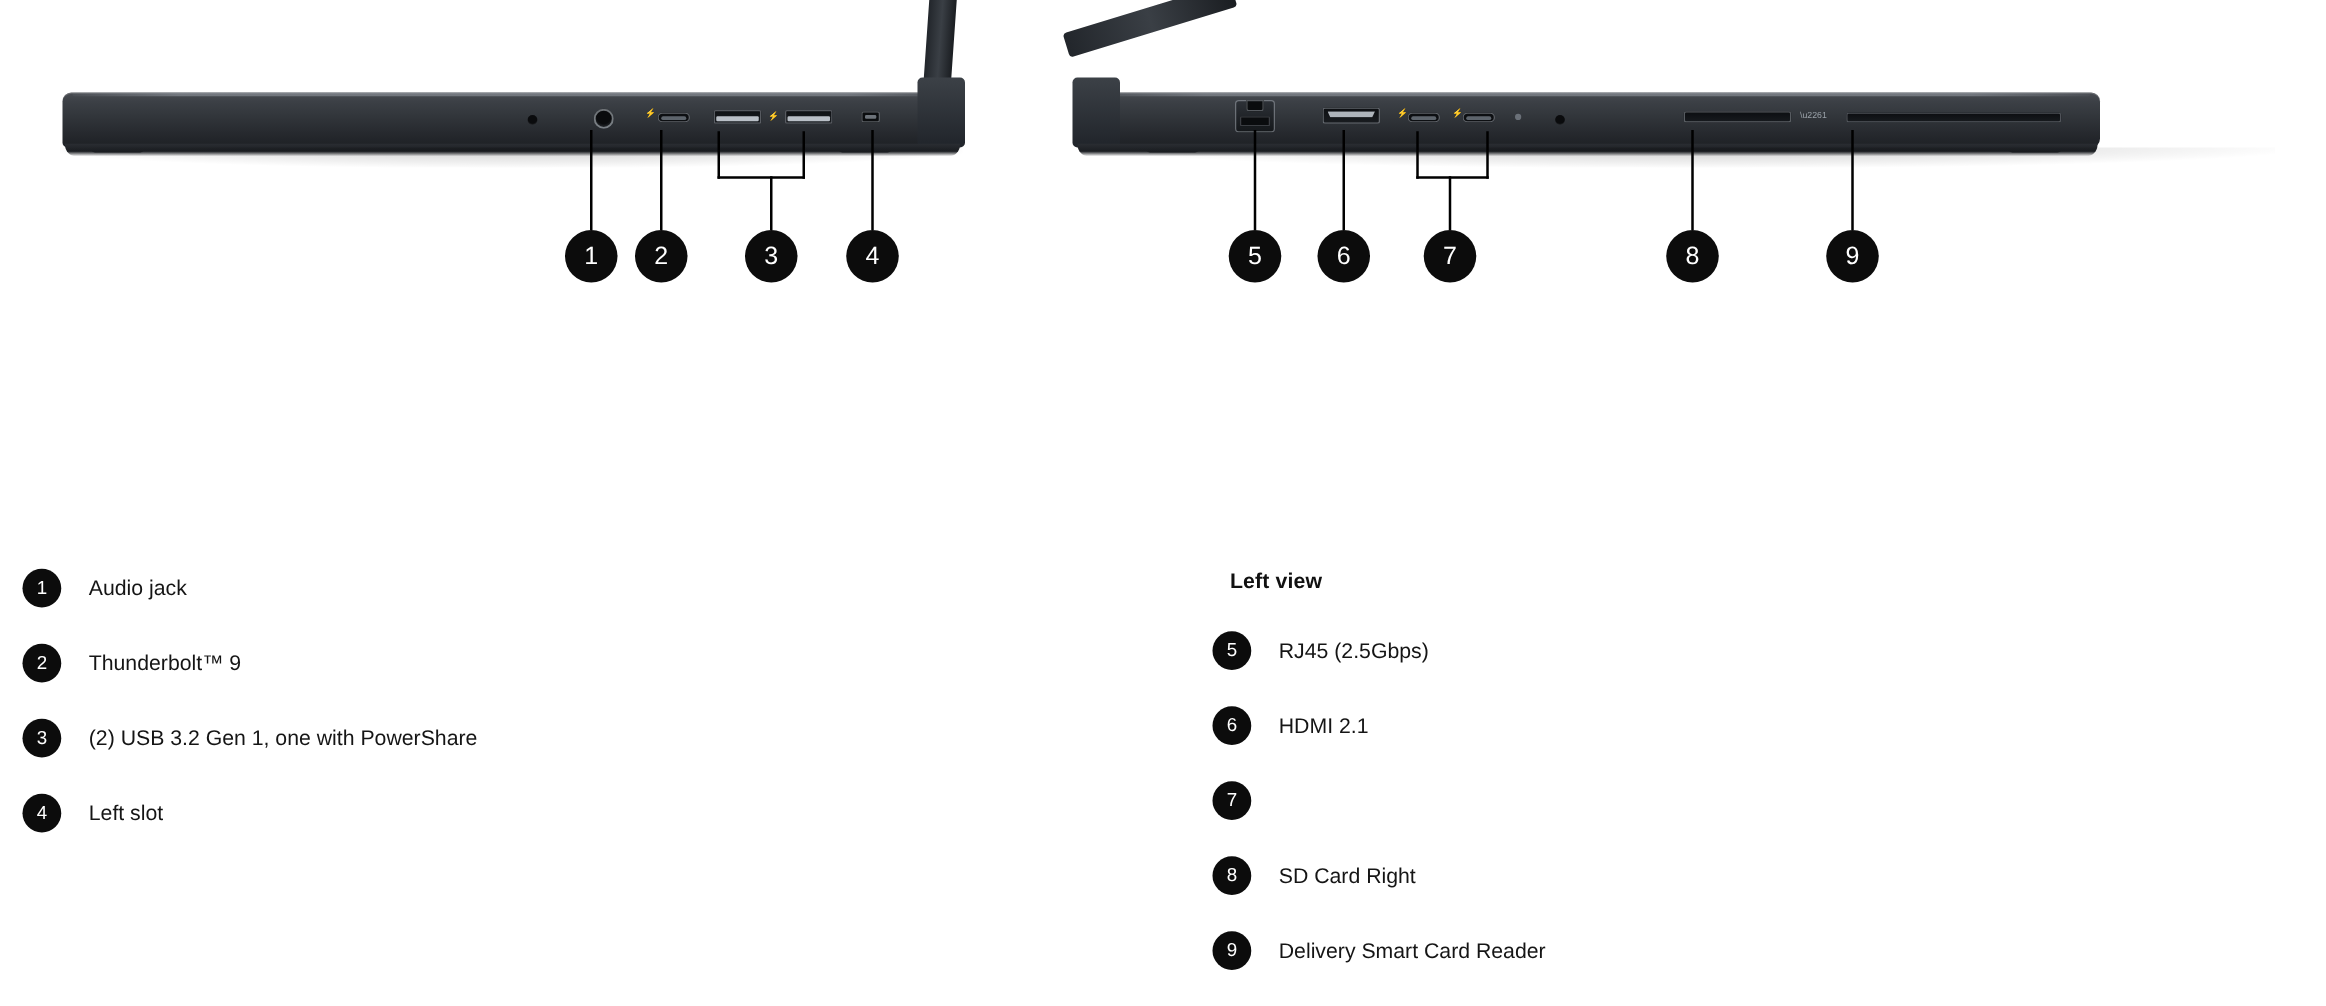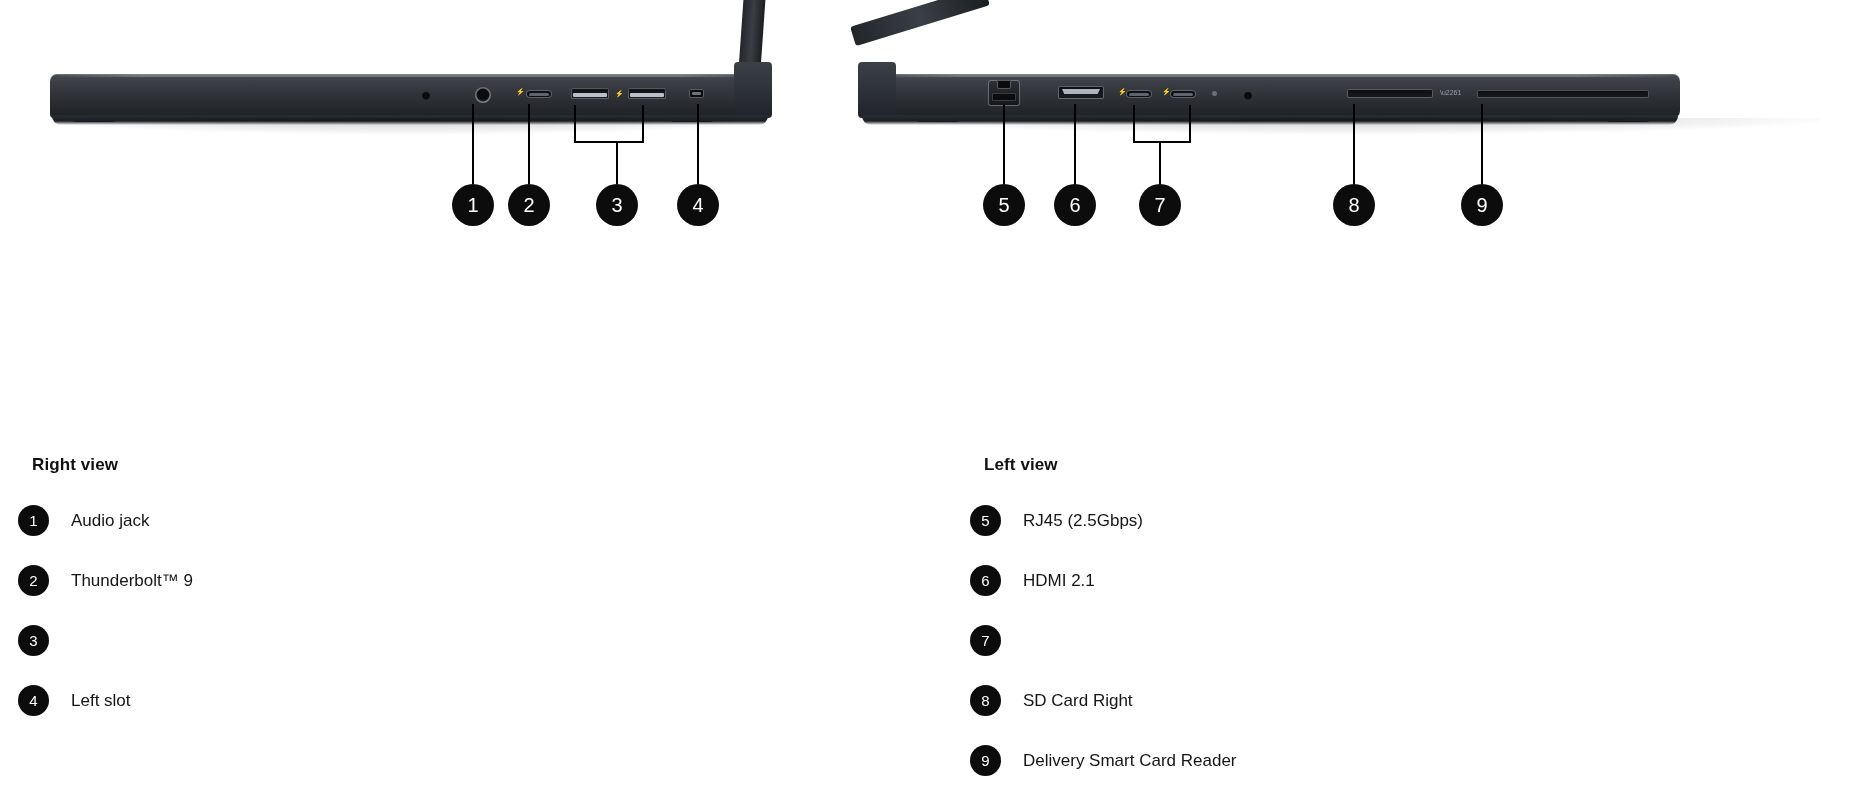--- a/index.html
+++ b/index.html
@@ -382,40 +382,40 @@
     <div class="bullet big" style="left:373px; top:184px;">
         <span>8</span>
       </div>
     <div class="bullet big" style="left:501px; top:184px;">
         <span>9</span>
       </div>
   </div>
 </div>
 
 <div class="legend-col" id="legend-right">
-  <div class="legend-title">Right view</div>
 
   <div class="legend-item">
     <div class="bullet small">
         <span>1</span>
       </div>
     <div class="legend-text">Audio jack</div>
   </div>
 
   <div class="legend-item">
     <div class="bullet small">
         <span>2</span>
       </div>
     <div class="legend-text">Thunderbolt™ 9</div>
   </div>
 
   <div class="legend-item">
     <div class="bullet small">
         <span>3</span>
       </div>
+    <div class="legend-text">(2) USB 3.2 Gen 1, one with PowerShare</div>
   </div>
 
   <div class="legend-item">
     <div class="bullet small">
         <span>4</span>
       </div>
     <div class="legend-text">Left slot</div>
   </div>
 </div>
 

